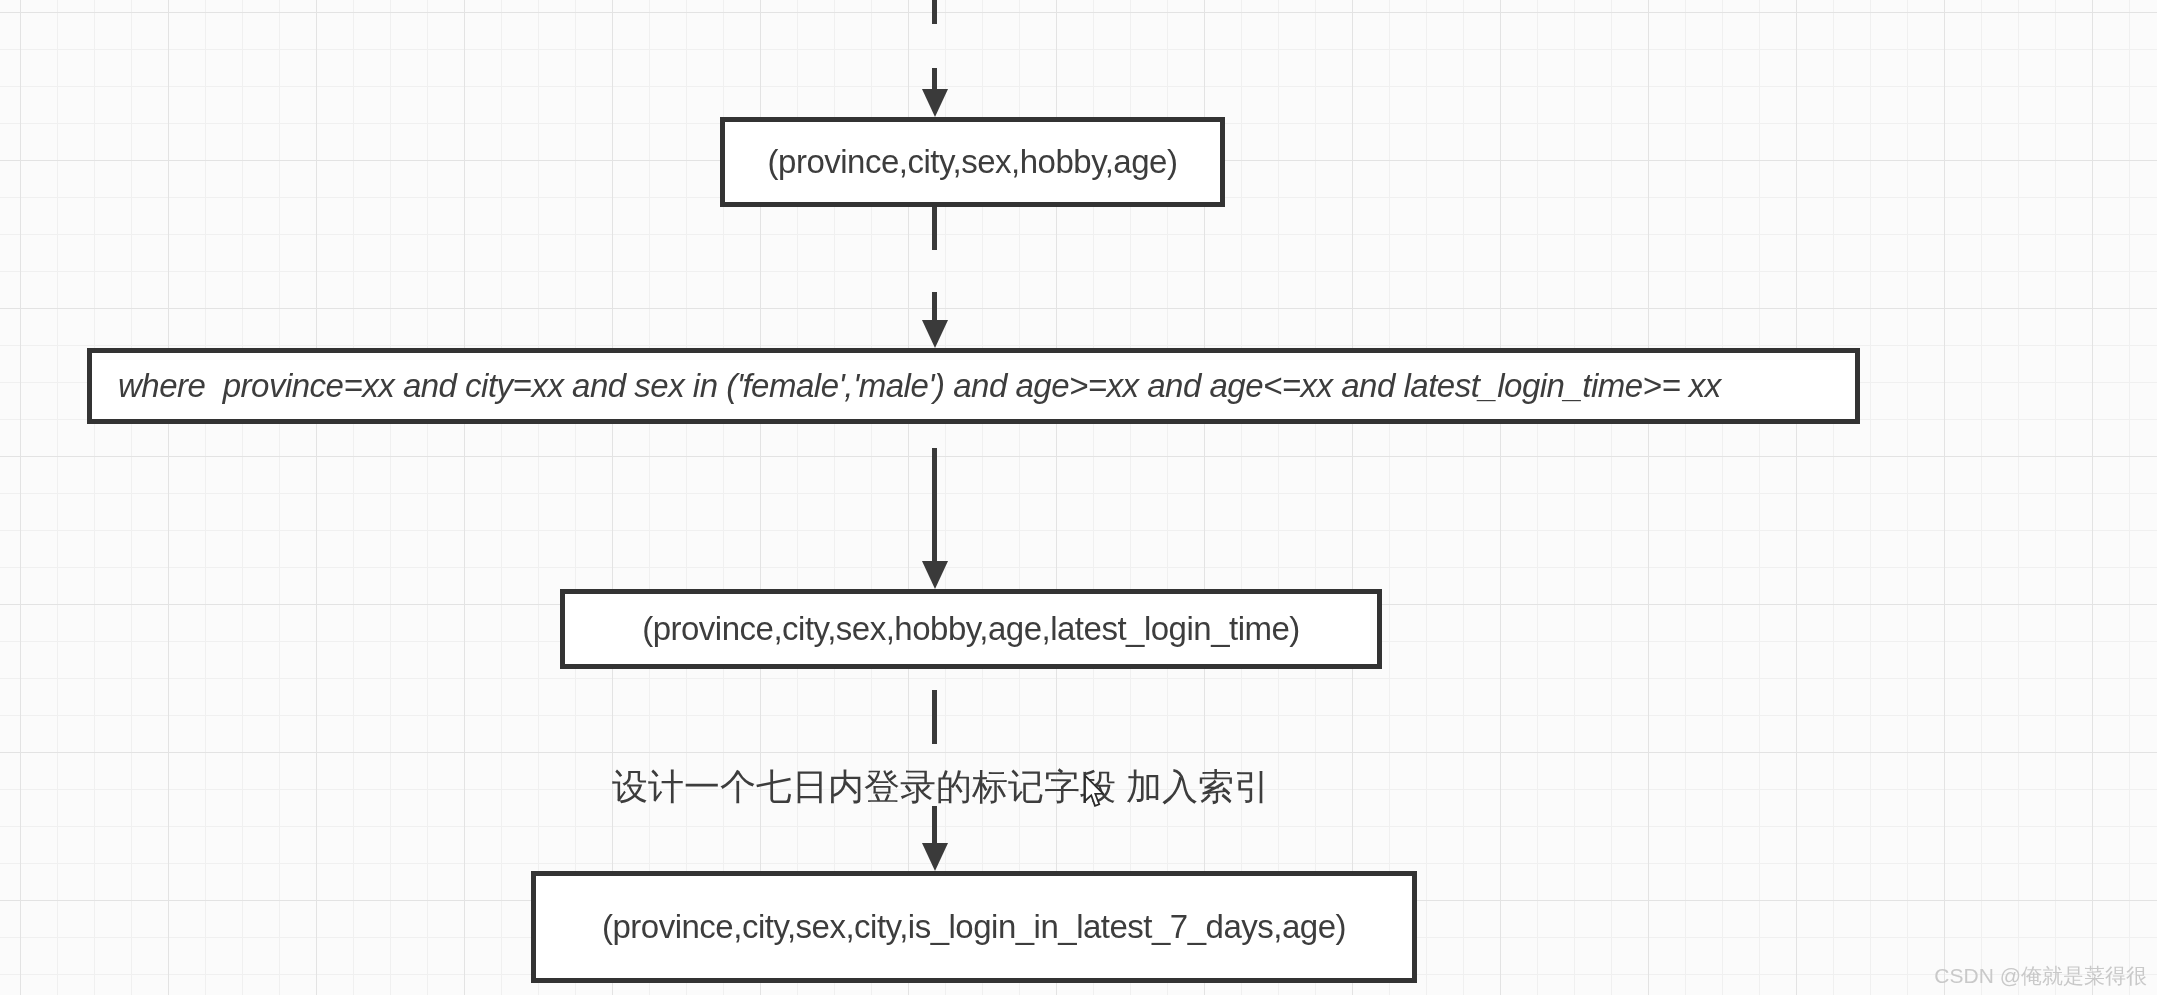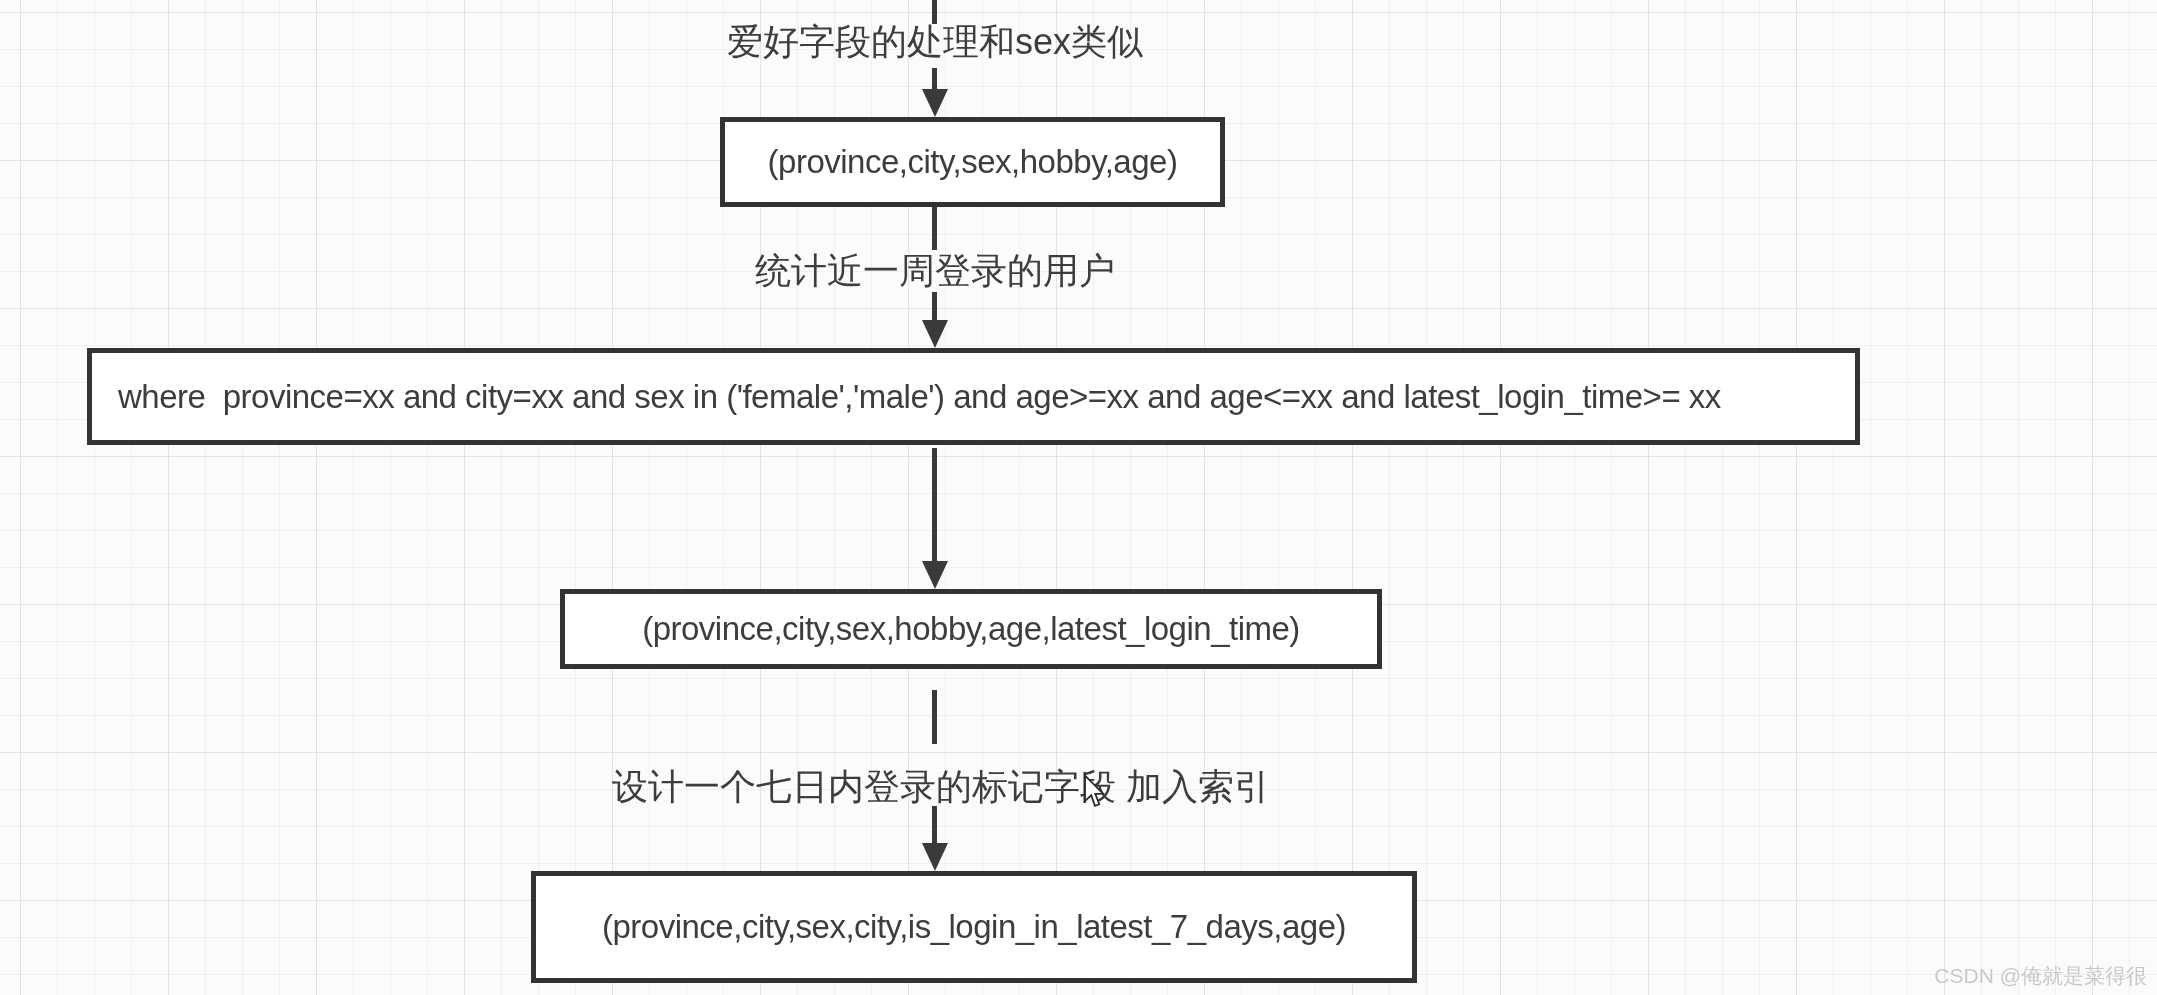--- a/index.html
+++ b/index.html
@@ -80,34 +80,32 @@
     width: 24px;
     height: 36px;
   }
 </style>
 </head>
 <body>
 
 <div class="canvas">
 
   <div class="vline" style="top:0; height:24px;"></div>
-  <div class="flow-label" style="left:935px; top:21px;">爱好字段的处理和sex类似</div>
   <div class="vline" style="top:68px; height:24px;"></div>
   <div class="arrowhead" style="top:89px;"></div>
 
   <div class="node" style="left:683px; top:117px; width:505px; height:90px;">
     <span class="node-text">(province,city,sex,hobby,age)</span>
   </div>
 
   <div class="vline" style="top:207px; height:43px;"></div>
-  <div class="flow-label" style="left:935px; top:250px;">统计近一周登录的用户</div>
   <div class="vline" style="top:292px; height:30px;"></div>
   <div class="arrowhead" style="top:320px;"></div>
 
-  <div class="node node-where" style="left:50px; top:348px; width:1773px; height:97px;">
+  <div class="node node-where" style="left:50px; top:348px; width:1773px; height:76px;font-style:italic;">
     <span class="node-text">where  province=xx and city=xx and sex in ('female','male') and age&gt;=xx and age&lt;=xx and latest_login_time&gt;= xx</span>
   </div>
 
   <div class="vline" style="top:448px; height:115px;"></div>
   <div class="arrowhead" style="top:561px;"></div>
 
   <div class="node" style="left:523px; top:589px; width:822px; height:80px;">
     <span class="node-text">(province,city,sex,hobby,age,latest_login_time)</span>
   </div>
 

